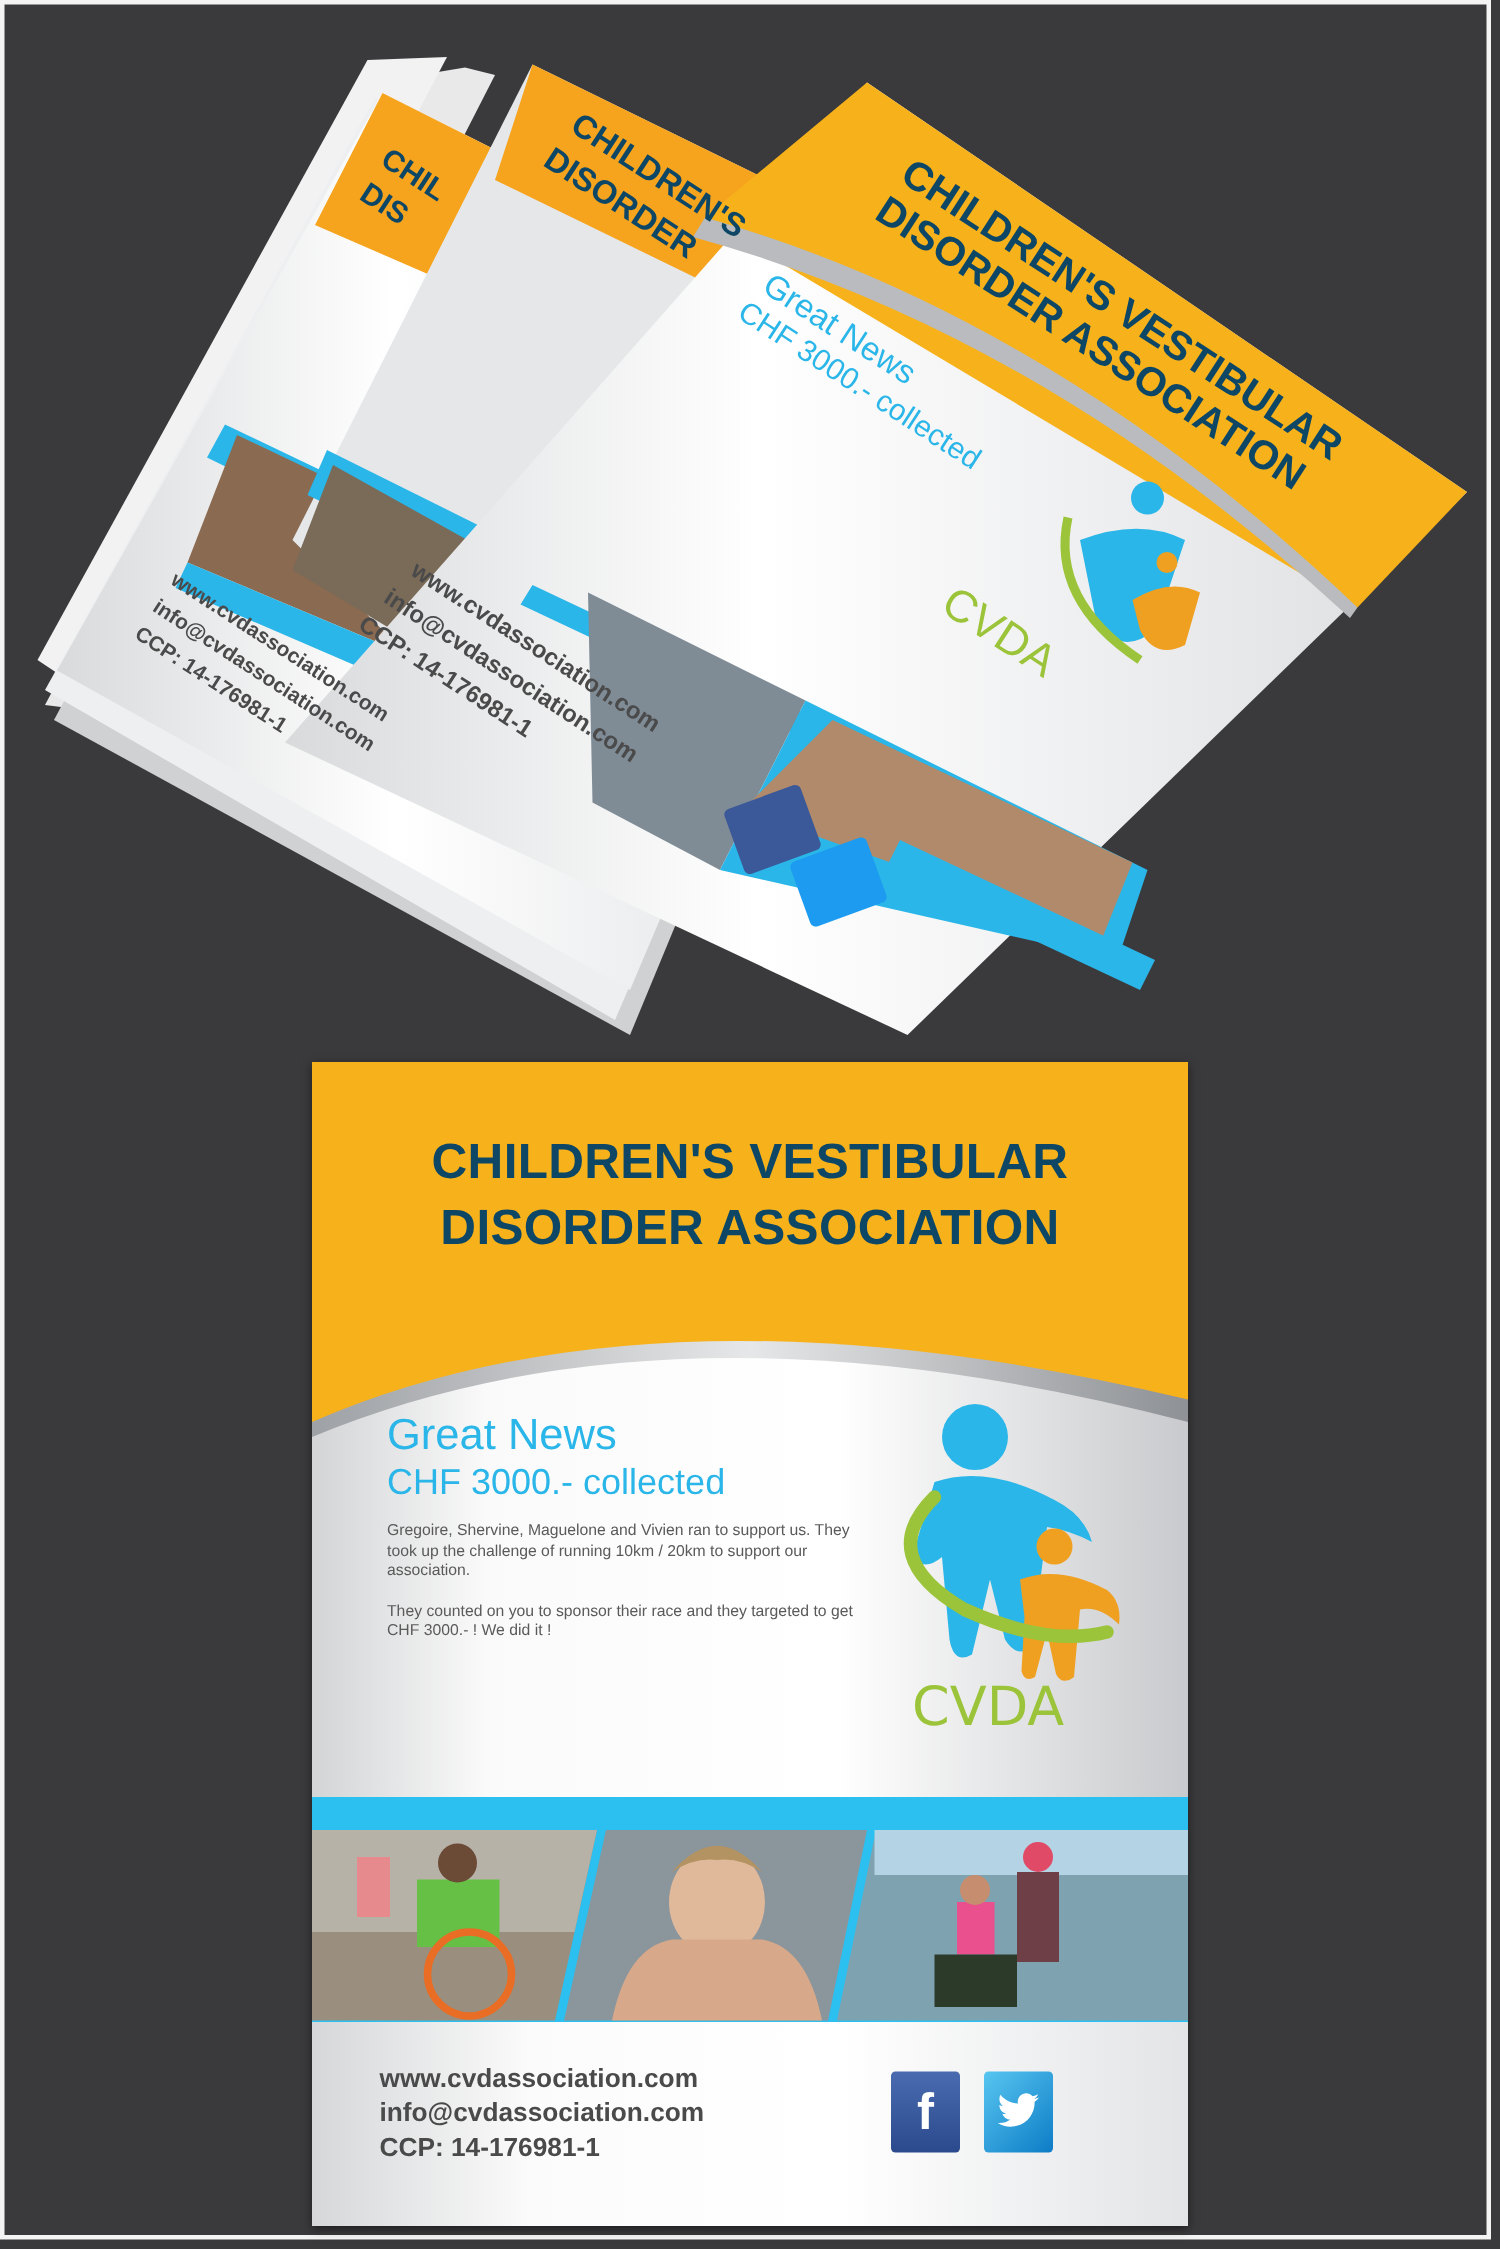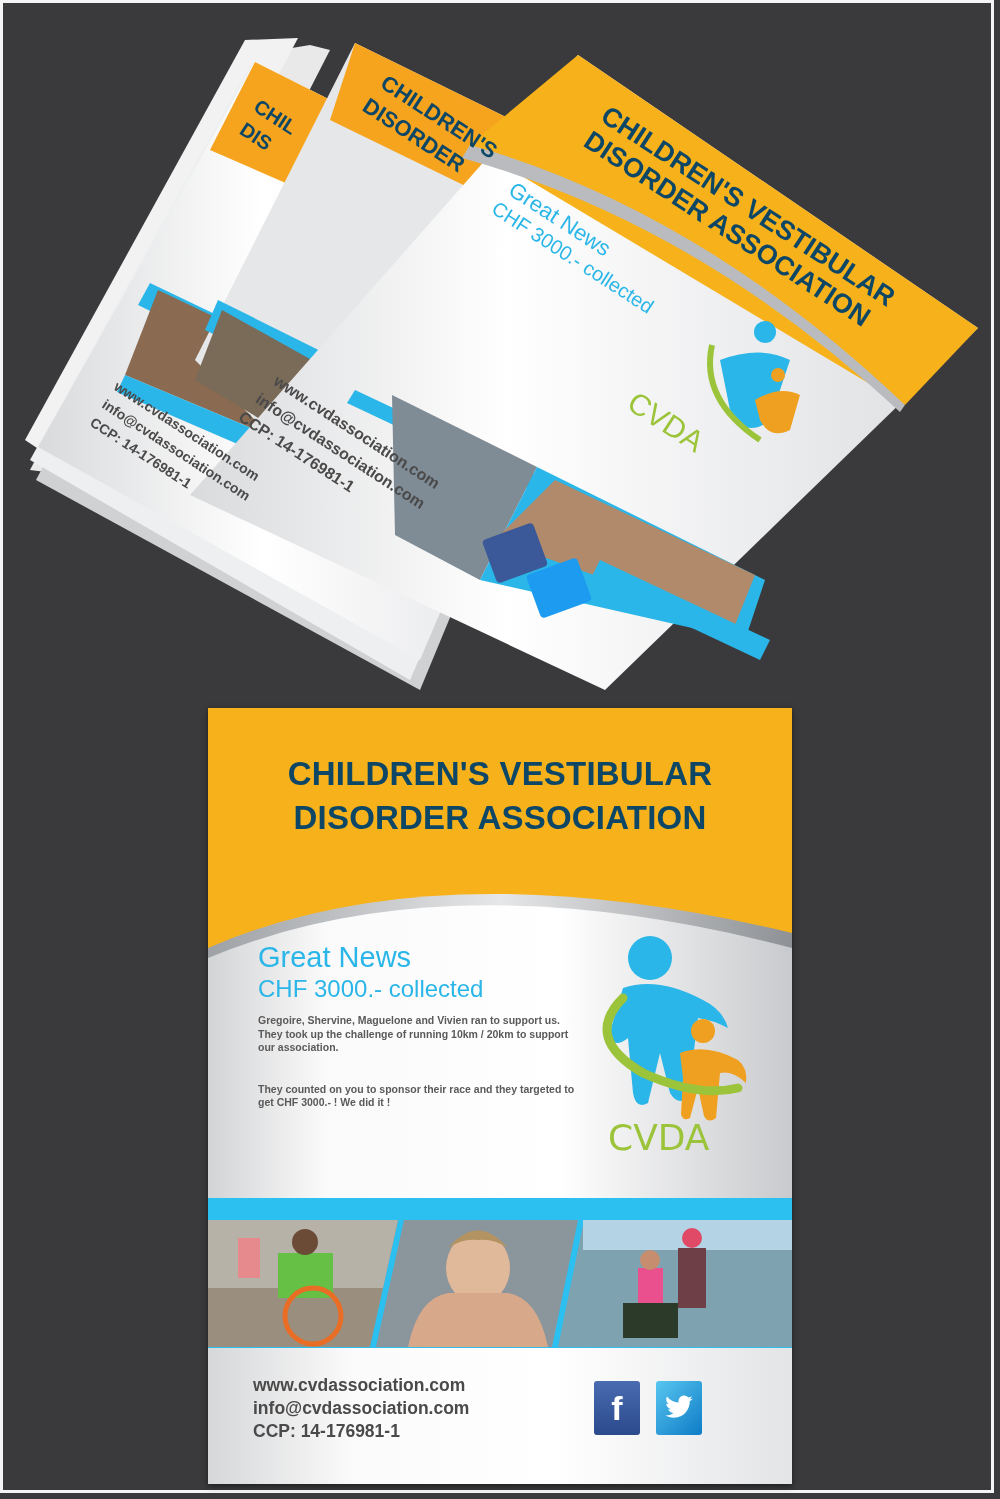--- a/index.html
+++ b/index.html
@@ -6,22 +6,22 @@
   body{width:1000px;height:1499px;background:#3a3a3c;position:relative;overflow:hidden;font-family:"Liberation Sans",sans-serif;}
   .frame{position:absolute;left:0;top:0;width:994px;height:1493px;border:3px solid #f4f4f4;box-sizing:border-box;}
 
   
   .flyer{position:absolute;left:208px;top:708px;width:584px;height:776px;background:#f7b21b;overflow:hidden;box-shadow:0 2px 6px rgba(0,0,0,.5);}
   .flyer .title{position:absolute;left:0;width:100%;top:44px;text-align:center;color:#0e4766;font-weight:bold;font-size:33px;line-height:44px;letter-spacing:0.2px;}
   .flyer .body-bg{position:absolute;left:0;top:0;width:584px;height:776px;}
   .flyer .news{position:absolute;left:50px;top:232px;width:320px;}
   .news .h1{color:#2ab6e8;font-size:29px;line-height:34px;}
   .news .h2{color:#2ab6e8;font-size:24px;line-height:30px;}
-  .news p{margin:10px 0 0 0;color:#5a5a5a;font-size:10.5px;line-height:13.5px;font-weight:bold;}
-  .news p+p{margin-top:28px;}
+  .news p{margin:10px 0 0 0;color:#5a5a5a;font-size:10.5px;line-height:13.5px;}
+  .news p+p{margin-top:13px;}
   .flyer .logo{position:absolute;left:380px;top:220px;width:180px;height:230px;}
   .strip{position:absolute;left:0;top:490px;width:584px;height:150px;}
   .footer{position:absolute;left:0;top:640px;width:584px;height:136px;background:linear-gradient(90deg,#d6d7d9 0%,#fbfbfb 25%,#ffffff 60%,#e3e4e6 100%);}
   .footer .contact{position:absolute;left:45px;top:26px;color:#4a4a4a;font-weight:bold;font-size:17.5px;line-height:23px;}
   .social{position:absolute;top:33px;width:46px;height:54px;border-radius:3px;color:#fff;font-weight:bold;display:flex;align-items:center;justify-content:center;}
   .social.fb{left:386px;background:linear-gradient(#4a6bb0,#2b4a8d);font-size:34px;}
   .social.tw{left:448px;background:linear-gradient(135deg,#58c6f0,#0d7cc6);}
 
   
   .mock{position:absolute;left:0;top:0;width:1000px;height:700px;}

